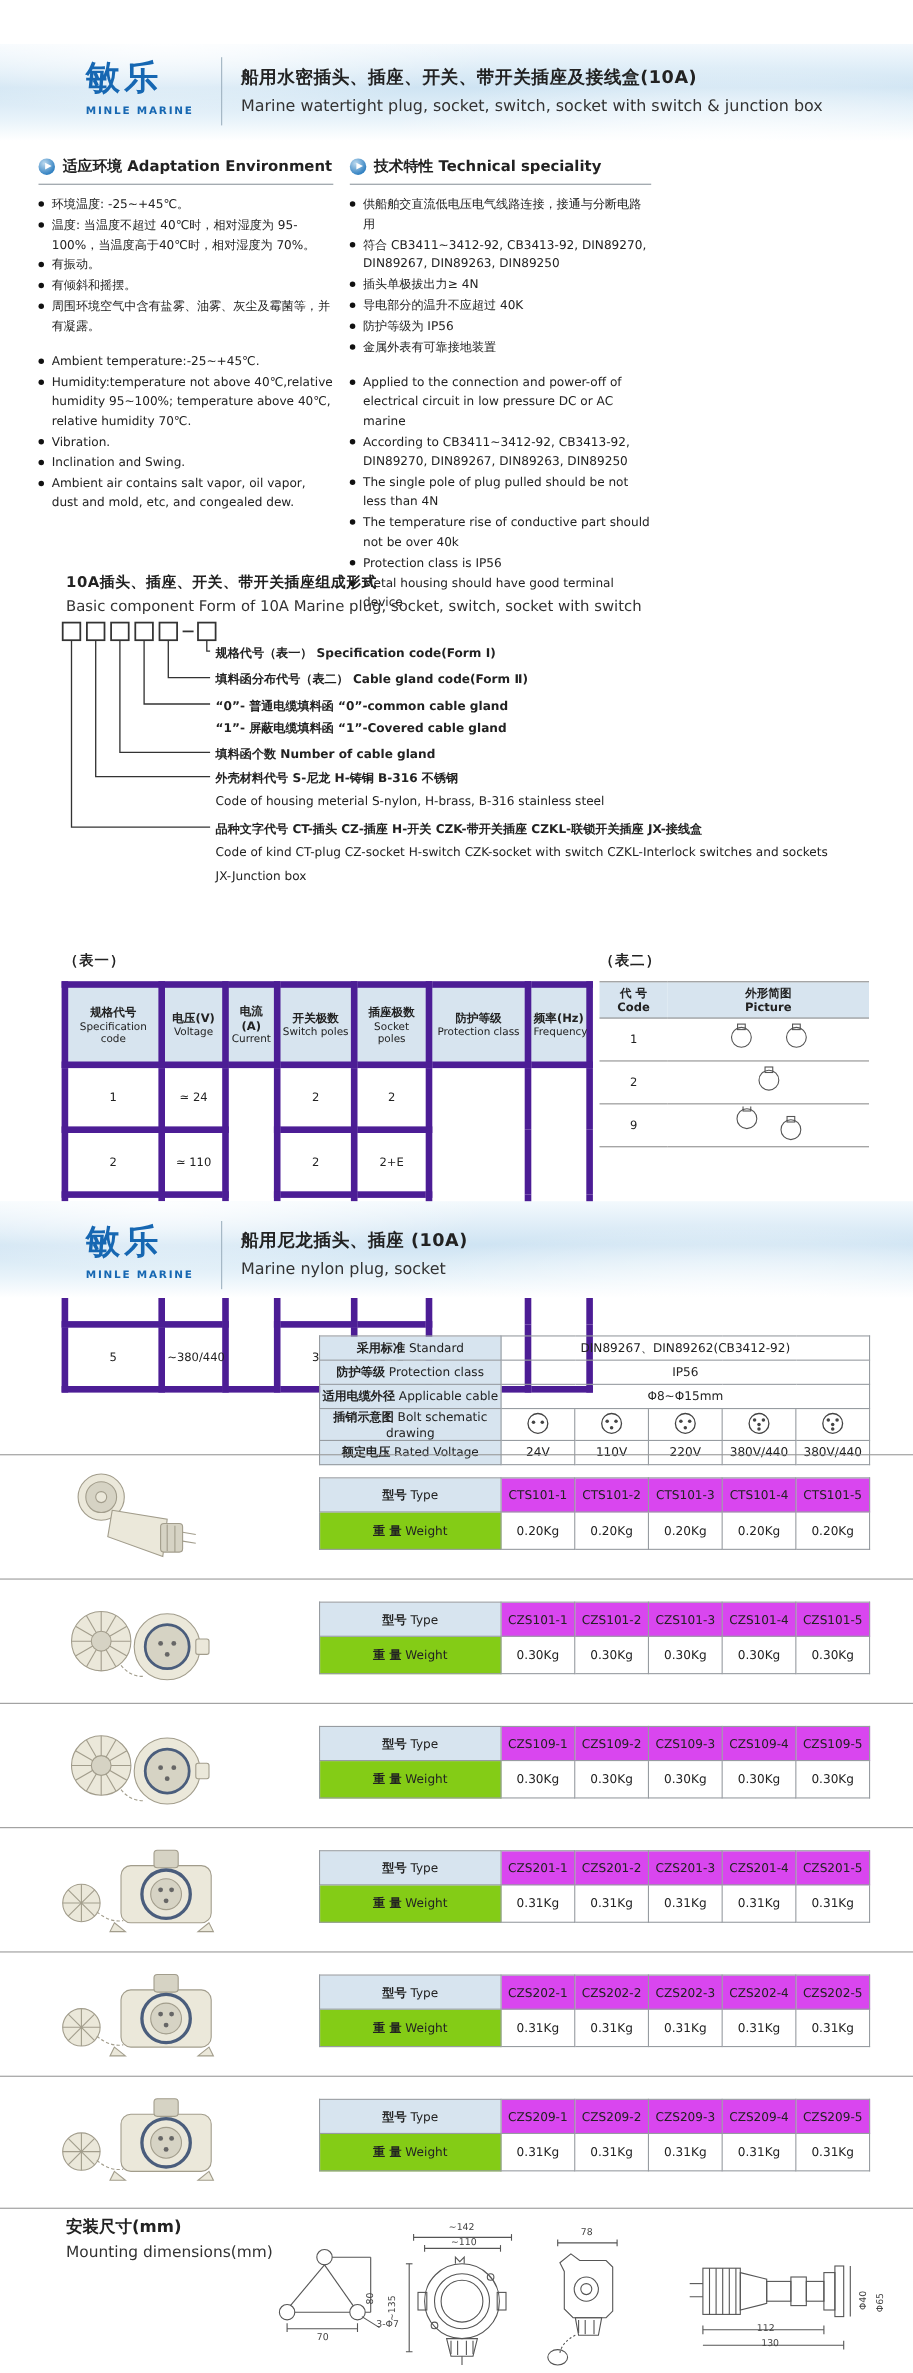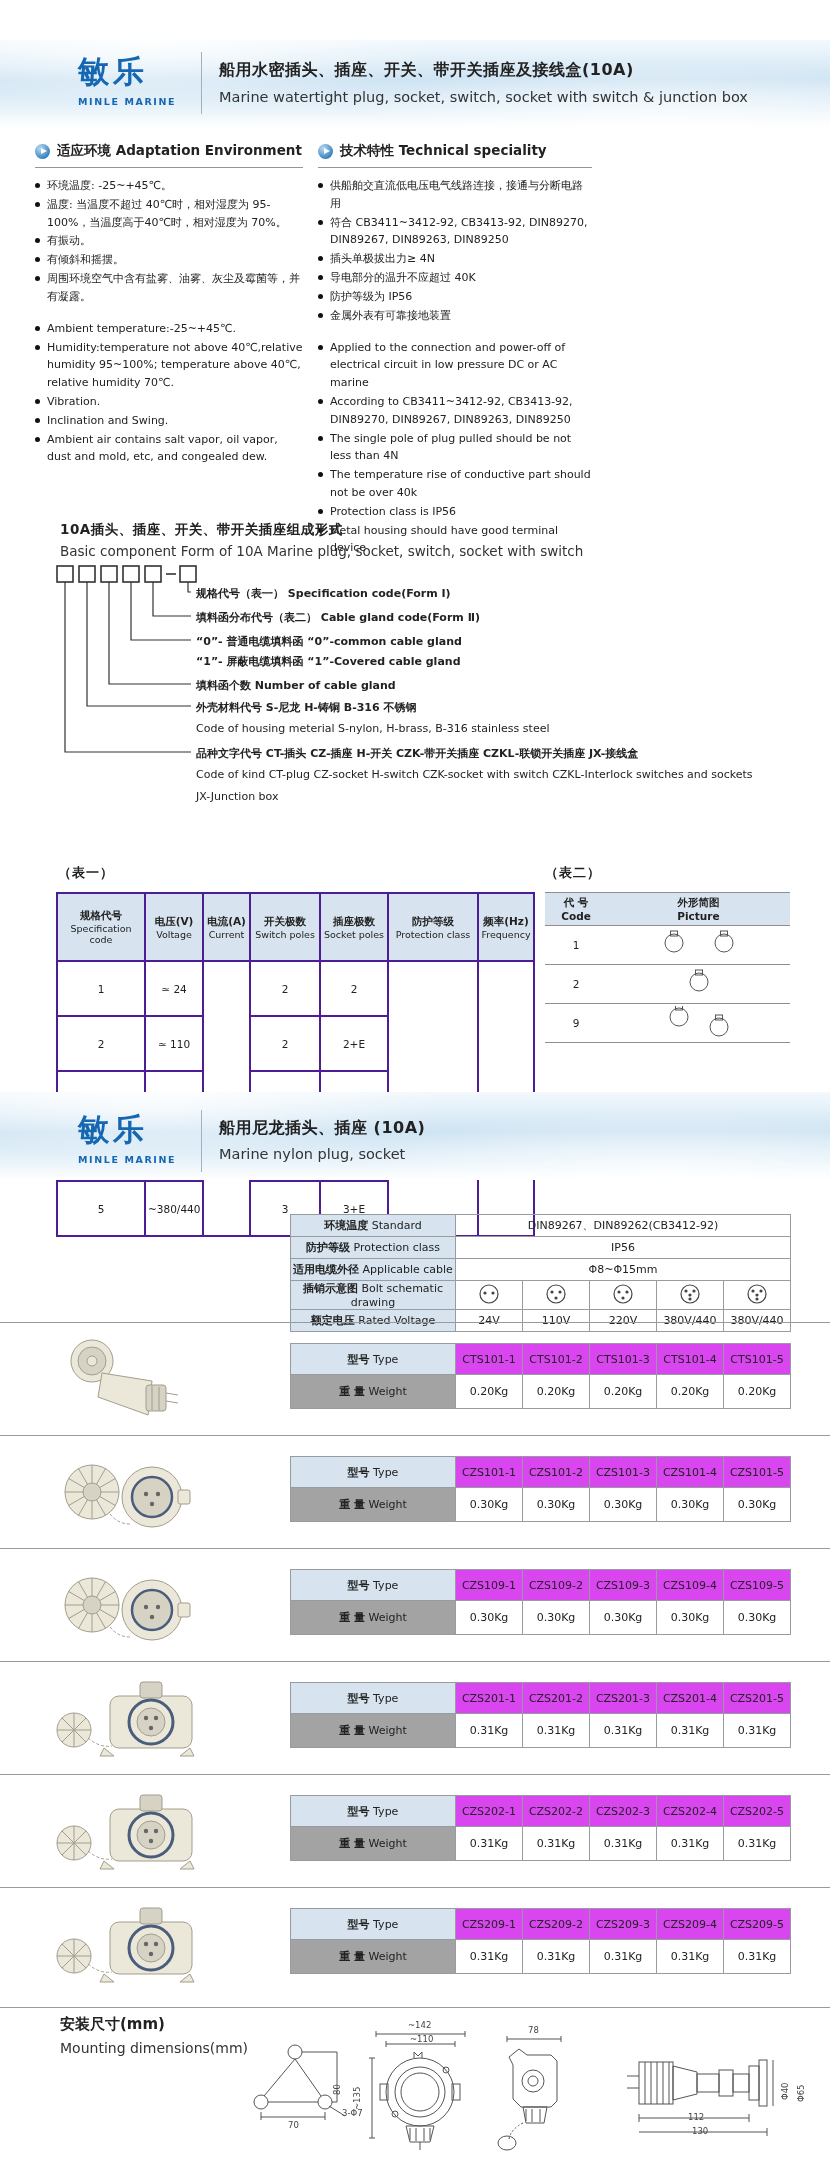--- a/index.html
+++ b/index.html
@@ -30,40 +30,40 @@
   ul.blist .dot{width:5px;height:5px;border-radius:50%;background:#111;flex:none;margin-top:6px;}
   ul.blist.en{margin-top:14px;}
   
   .cf-title-cn{font-size:13.5px;font-weight:bold;color:#222;letter-spacing:.5px;}
   .cf-title-en{font-size:13.5px;color:#333;}
   .cf-label{font-size:11px;color:#222;white-space:nowrap;}
   .cf-label.cn{font-weight:600;}
   
   .cap{font-size:13px;font-weight:bold;color:#222;letter-spacing:1px;}
   table.t1{border-collapse:collapse;table-layout:fixed;font-size:10.5px;text-align:center;color:#222;}
-  table.t1 th,table.t1 td{border:2px solid #4c1d95;padding:15px 2px;}
+  table.t1 th,table.t1 td{border:6px solid #4c1d95;padding:15px 2px;}
   table.t1 thead th{background:#d7e4ef;height:32px;}
   table.t1 thead .hcn{font-size:10.5px;font-weight:bold;}
   table.t1 thead .hen{font-size:9.5px;font-weight:normal;}
   table.t1 tbody td{height:23px;background:#fff;}
   table.t2{border-collapse:collapse;table-layout:fixed;font-size:10.5px;text-align:center;color:#222;}
   table.t2 th,table.t2 td{border-top:1px solid #8f8f8f;border-bottom:1px solid #8f8f8f;padding:0 2px;}
   table.t2 thead th{background:#d7e4ef;height:32px;}
   table.t2 tbody td{height:38px;background:#fff;}
   table.spec,table.prod{border-collapse:collapse;table-layout:fixed;font-size:11px;color:#222;}
   table.spec td,table.prod td{border:1px solid #979ca1;text-align:center;padding:0 2px;}
   table.spec td.lab,table.prod td.lab{background:#d7e4ef;}
   table.spec td.lab{height:21px;}
   .lcn{font-weight:bold;}
   .len{font-weight:normal;text-align:right;}
   table.prod td.lab{height:30px;}
   table.prod tr.typerow td{background:#d946ef;height:30px;}
   table.prod tr.typerow td.lab{background:#d7e4ef;}
   table.prod tr.wrow td{background:#fff;height:33px;}
-  table.prod tr.wrow td.lab{background:#a3a3a3;}
+  table.prod tr.wrow td.lab{background:#84cc16;}
   .sep{position:absolute;left:0;width:830px;height:1px;background:#9a9a9a;}
   .dim{position:absolute;font-size:8.5px;color:#444;white-space:nowrap;}
   .rot{transform:rotate(-90deg);transform-origin:left bottom;}
   svg.draw{position:absolute;overflow:visible;}
   .mt-cn{font-size:15px;font-weight:600;color:#222;}
   .mt-en{font-size:14px;color:#333;}
 </style>
 </head>
 <body>
 
@@ -365,21 +365,21 @@
     <colgroup>
         <col style="width:165px">
         <col style="width:67px">
         <col style="width:67px">
         <col style="width:67px">
         <col style="width:67px">
         <col style="width:67px">
       </colgroup>
     <tbody>
         <tr>
-          <td class="lab"><span class="lcn">环境温度</span> <span class="len">Standard</span></td>
+          <td class="lab"><span class="lcn">采用标准</span> <span class="len">Standard</span></td>
           <td colspan="5">DIN89267、DIN89262(CB3412-92)</td>
         </tr>
         <tr>
           <td class="lab"><span class="lcn">防护等级</span> <span class="len">Protection class</span></td>
           <td colspan="5">IP56</td>
         </tr>
         <tr>
           <td class="lab"><span class="lcn">适用电缆外径</span> <span class="len">Applicable cable</span></td>
           <td colspan="5">Φ8~Φ15mm</td>
         </tr>

